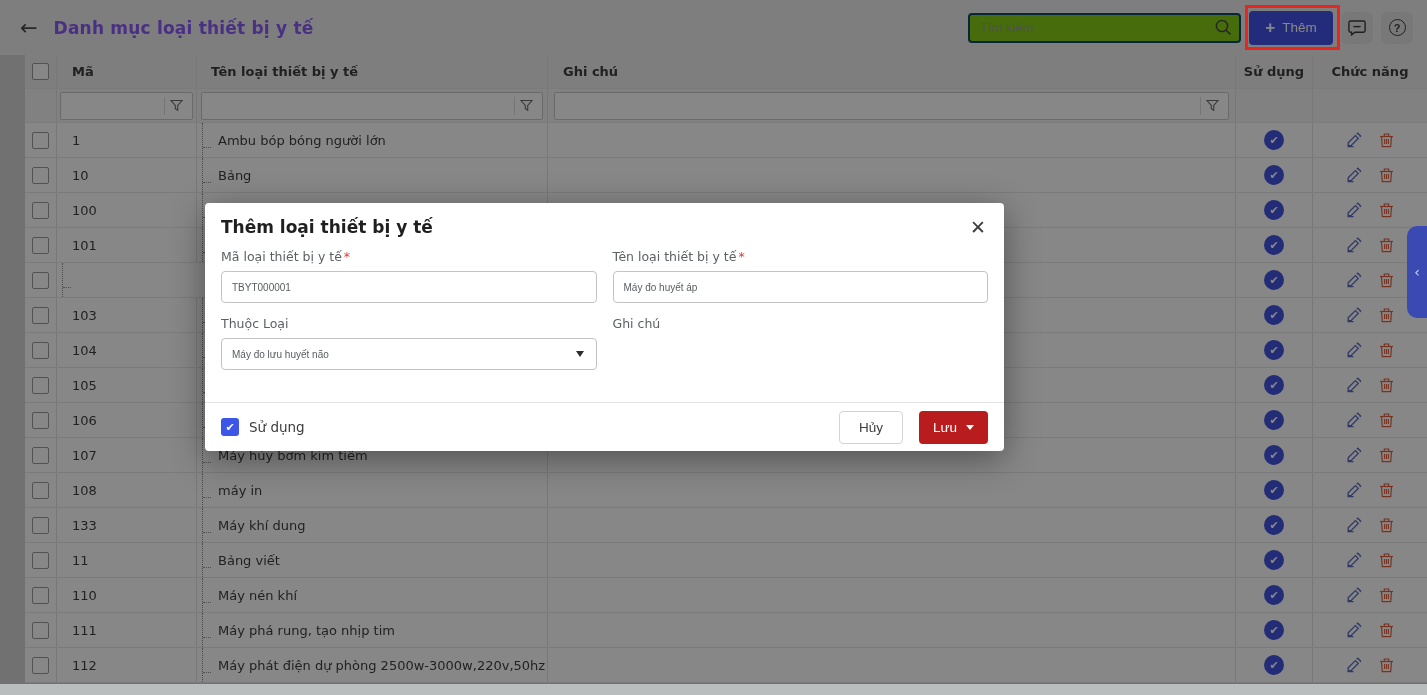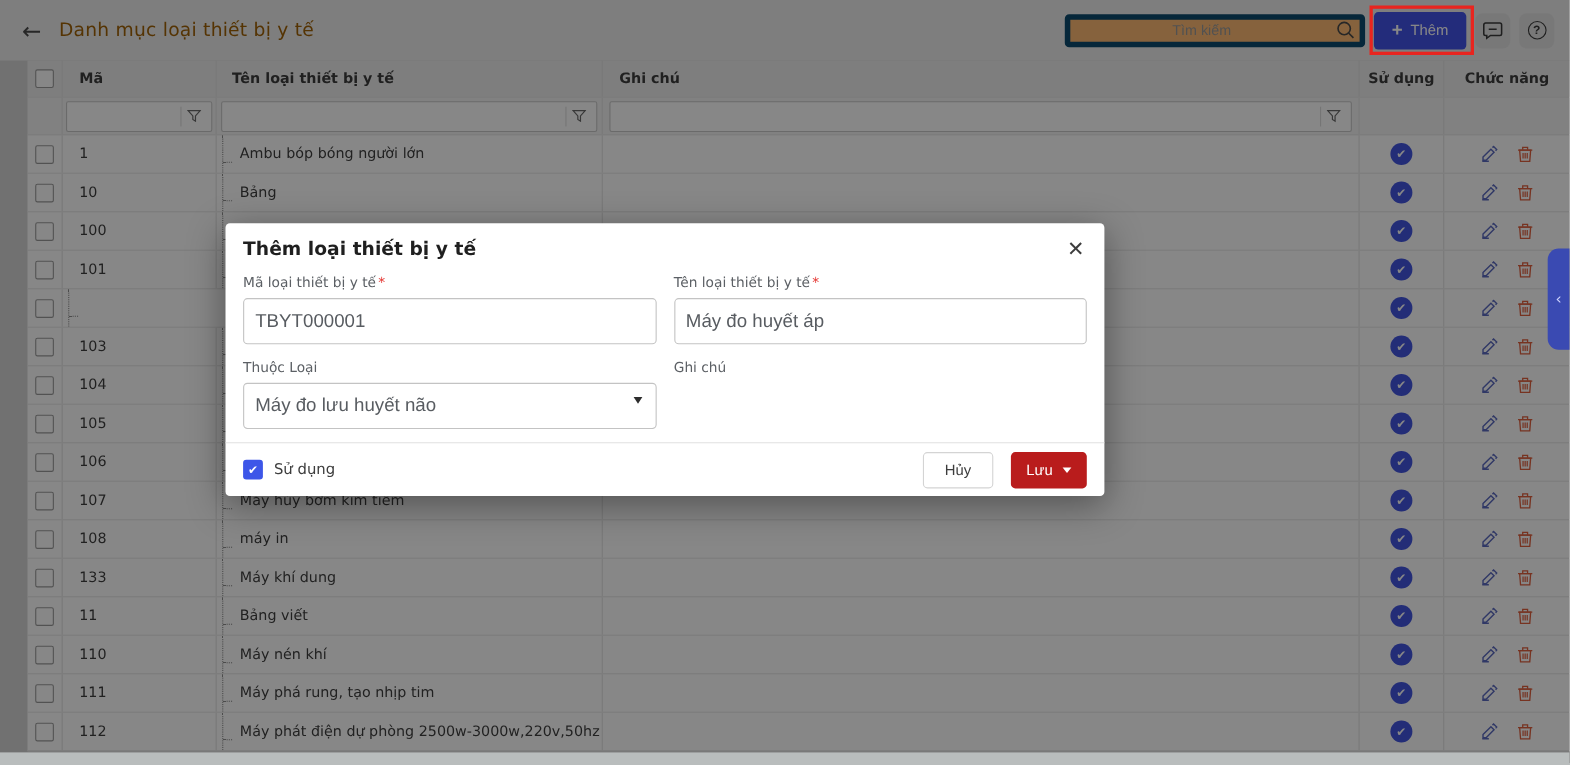--- a/index.html
+++ b/index.html
@@ -4,25 +4,25 @@
 <style>
   * { margin:0; padding:0; box-sizing:border-box; }
   html,body { width:1427px; height:695px; overflow:hidden; }
   body { font-family:"DejaVu Sans","Liberation Sans",sans-serif; background:#d6d6d6; }
   .app { position:relative; width:1427px; height:695px; overflow:hidden; }
 
   
   .topbar { position:absolute; left:0; top:0; width:100%; height:55px; background:#eeeeee;
             display:flex; align-items:center; padding:0 14px; }
   .back { font-size:21px; color:#4a4a4a; margin:0 16px 0 6px; cursor:pointer; }
-  .page-title { font-size:17px; font-weight:normal; color:#a16207; letter-spacing:.2px; }
+  .page-title { font-size:17px; font-weight:bold; color:#8b5cf6; letter-spacing:.2px; }
   .top-right { margin-left:auto; display:flex; align-items:center; gap:8px; }
   .search-wrap { position:relative; width:273px; height:30px; }
-  .search-wrap input { width:100%; height:100%; background:#fdba74; border:5px solid #0c4a6e;
-            border-radius:4px; padding:0 34px 0 10px; font-size:13px; color:#333; outline:none;text-align:center; }
+  .search-wrap input { width:100%; height:100%; background:#84cc16; border:2px solid #0c4a6e;
+            border-radius:4px; padding:0 34px 0 10px; font-size:13px; color:#333; outline:none; }
   .search-wrap input::placeholder { color:#9a9a9a; }
   .search-ic { position:absolute; right:8px; top:5px; }
   .btn-add { width:84px; height:34px; background:#4353e9; border:none; border-radius:4px;
             color:#fff; font-size:13.5px; display:flex; align-items:center; justify-content:center;
             gap:7px; cursor:pointer; }
   .btn-add .plus { font-size:17px; font-weight:bold; line-height:1; }
   .icon-btn { width:32px; height:32px; background:#e3e3e3; border:none; border-radius:7px;
             display:flex; align-items:center; justify-content:center; cursor:pointer; color:#3c3c3c; }
   .help-glyph { width:17px; height:17px; border:1.4px solid #3c3c3c; border-radius:50%;
             font-size:11px; font-weight:bold; display:flex; align-items:center; justify-content:center; }
@@ -66,22 +66,22 @@
   
   .modal { position:absolute; left:205px; top:203px; width:799px; height:248px; background:#fff;
             border-radius:4px; box-shadow:0 8px 34px rgba(0,0,0,.4); z-index:100;
             display:flex; flex-direction:column; }
   .m-head { display:flex; align-items:center; justify-content:space-between; padding:14px 18px 4px 16px; }
   .m-title { font-size:17px; font-weight:bold; color:#1f1f1f; }
   .m-close { font-size:19px; color:#3d3d3d; cursor:pointer; line-height:1; }
   .m-body { padding:8px 16px 0; display:grid; grid-template-columns:1fr 1fr; column-gap:16px; row-gap:13px; }
   .fld label { display:block; font-size:12.5px; color:#5c6065; margin-bottom:7px; }
   .req { color:#e53935; margin-left:2px; }
-  .fld input { width:100%; height:42px; border:1px solid #c3c3c3; border-radius:4px; padding:0 10px;
-            font-size:17px; color:#585c61; outline:none; }
+  .fld input { width:100%; height:32px; border:1px solid #c3c3c3; border-radius:4px; padding:0 10px;
+            font-size:10px; color:#585c61; outline:none; }
   .fld input::placeholder { color:#b3b3b3; }
   .sel-wrap { position:relative; }
   .sel-caret { position:absolute; right:13px; top:13px; width:0; height:0;
             border-left:4.5px solid transparent; border-right:4.5px solid transparent;
             border-top:6px solid #2d2d2d; pointer-events:none; }
   .m-foot { margin-top:auto; border-top:1px solid #e3e3e3; padding:0 16px; height:49px;
             display:flex; align-items:center; }
   .use-box { width:18px; height:18px; border-radius:3px; background:#3d56e8; color:#fff; font-size:11px;
             display:flex; align-items:center; justify-content:center; cursor:pointer; }
   .use-label { font-size:13.5px; color:#3d3d3d; margin-left:10px; }

